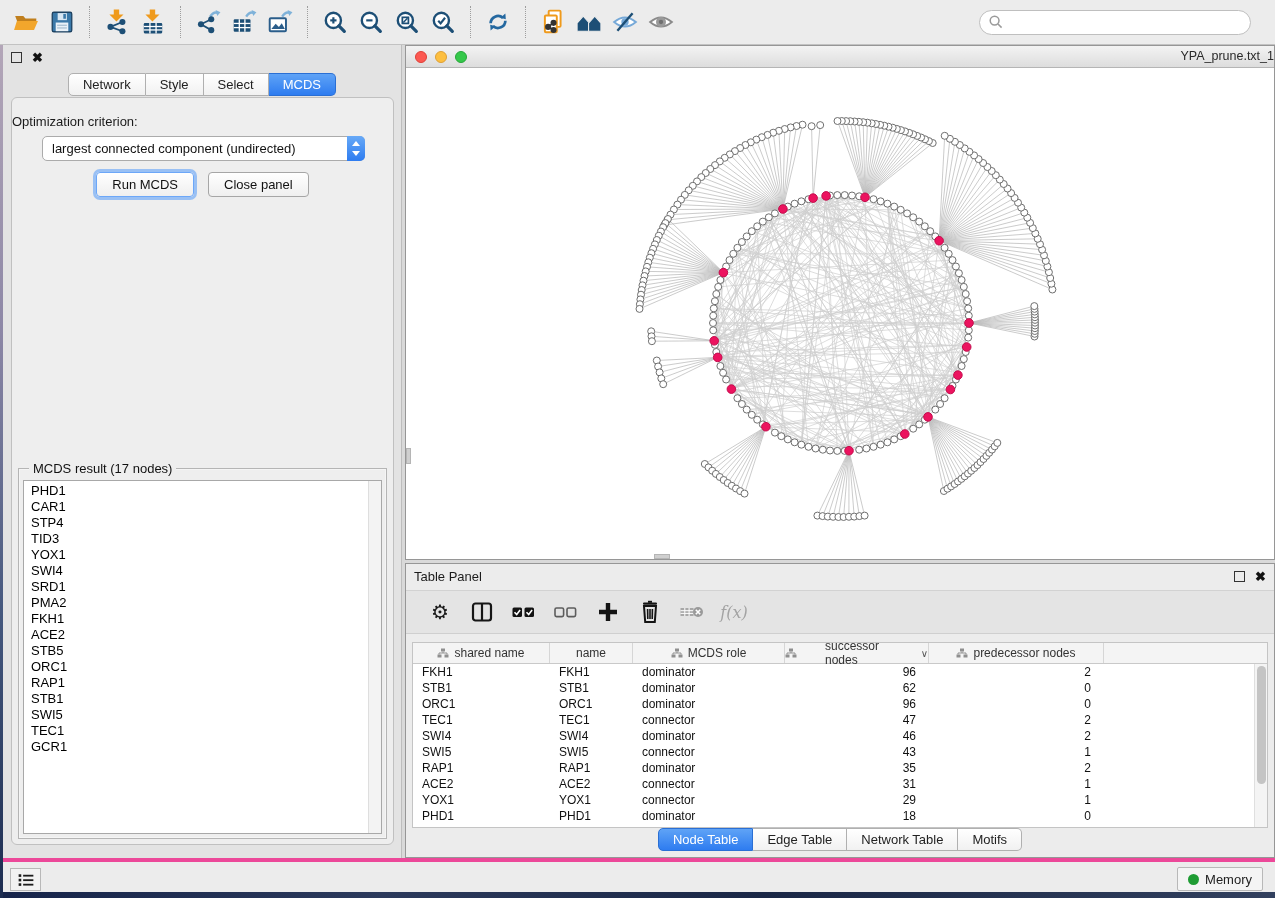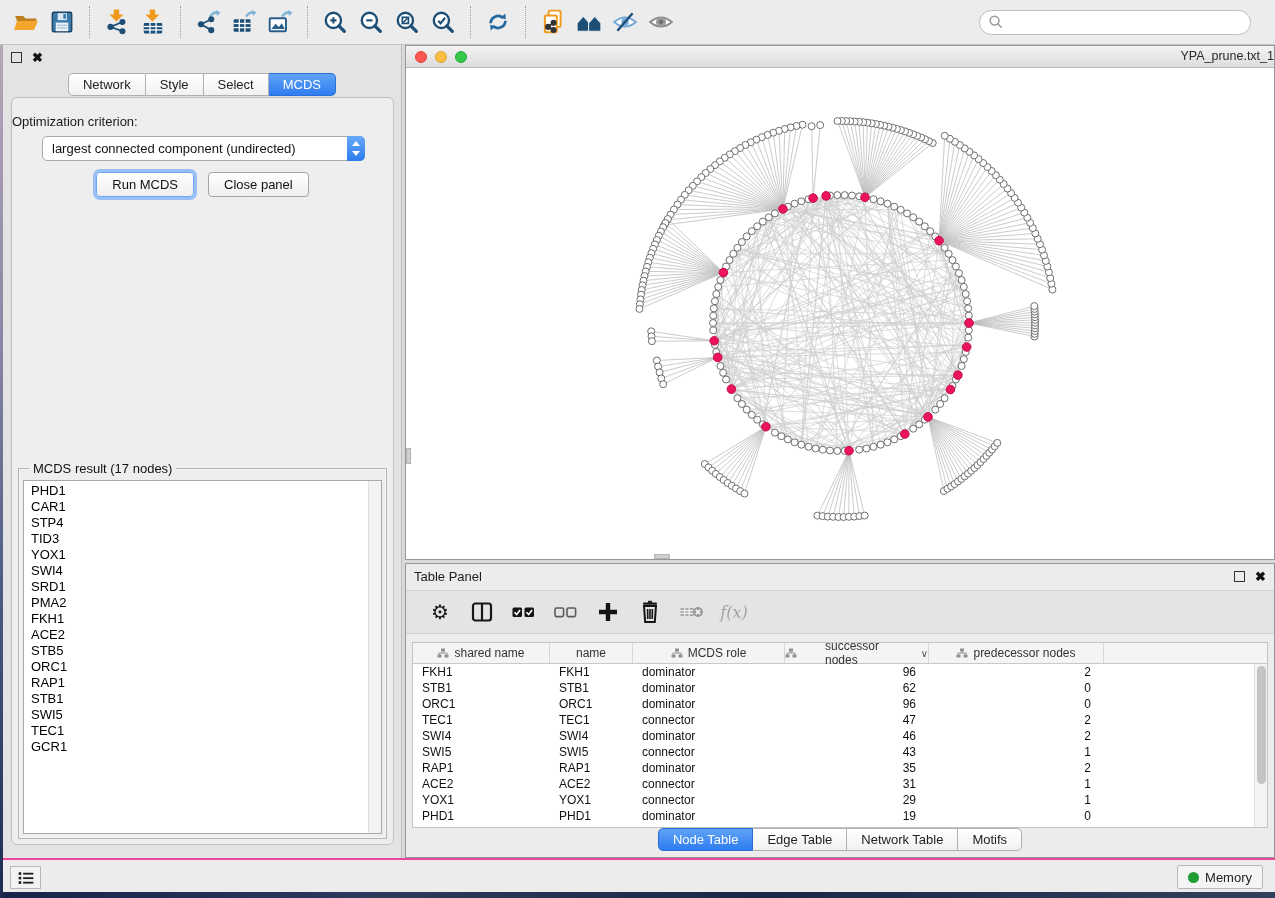--- a/index.html
+++ b/index.html
@@ -99,21 +99,21 @@
   .th .sort { color:#555; font-size:10px; margin-left:2px; }
   .trow { display:flex; height:16px; }
   .td { font-size:12px; color:#111; padding-left:9px; display:flex; align-items:center; height:16.2px; }
   .td.num { justify-content:flex-end; padding-right:13px; padding-left:0; }
   .tscroll { position:absolute; right:0; top:21px; bottom:0; width:13px; background:#f4f4f4; border-left:1px solid #dfdfdf; }
   .tscroll .thumb2 { position:absolute; right:1.5px; top:2px; width:9px; height:118px; background:#c4c4c4; border-radius:5px; }
   .bottom-tabs { position:absolute; left:0; bottom:6px; width:100%; display:flex; justify-content:center; }
 
   
   .statusbar { position:absolute; left:0; top:858px; width:1275px; height:34px; background:#ececec;
-               border-top:2px solid #ec4899; }
+               border-top:4px solid #ec4899; }
   .sb-left-btn { position:absolute; left:10px; top:6px; width:31px; height:23px; background:#f2f2f2;
                  border:1px solid #b8b8b8; display:flex; align-items:center; justify-content:center; cursor:pointer; }
   .memory-btn { position:absolute; right:12px; top:5px; height:24px; background:#f4f4f4; border:1px solid #b8b8b8;
                 border-radius:2px; display:flex; align-items:center; gap:6px; padding:0 10px; font-size:13px; cursor:pointer; }
   .memory-dot { width:11px; height:11px; border-radius:50%; background:#1f9c34; }
 </style>
 </head>
 <body>
 
 <div class="app">
@@ -1284,21 +1284,21 @@
             <div class="td" style="width: 137px;">YOX1</div>
             <div class="td" style="width: 83px;">YOX1</div>
             <div class="td" style="width: 152px;">connector</div>
             <div class="td num" style="width: 144px;">29</div>
             <div class="td num" style="width: 175px;">1</div>
           </div>
           <div class="trow">
             <div class="td" style="width: 137px;">PHD1</div>
             <div class="td" style="width: 83px;">PHD1</div>
             <div class="td" style="width: 152px;">dominator</div>
-            <div class="td num" style="width: 144px;">19</div>
+            <div class="td num" style="width: 144px;">18</div>
             <div class="td num" style="width: 175px;">0</div>
           </div>
         </div>
       <div class="tscroll">
           <div class="thumb2"></div>
         </div>
     </div>
     <div class="bottom-tabs" id="bottom-tabs">
         <span class="seg selected">Node Table</span>
         <span class="seg">Edge Table</span>

